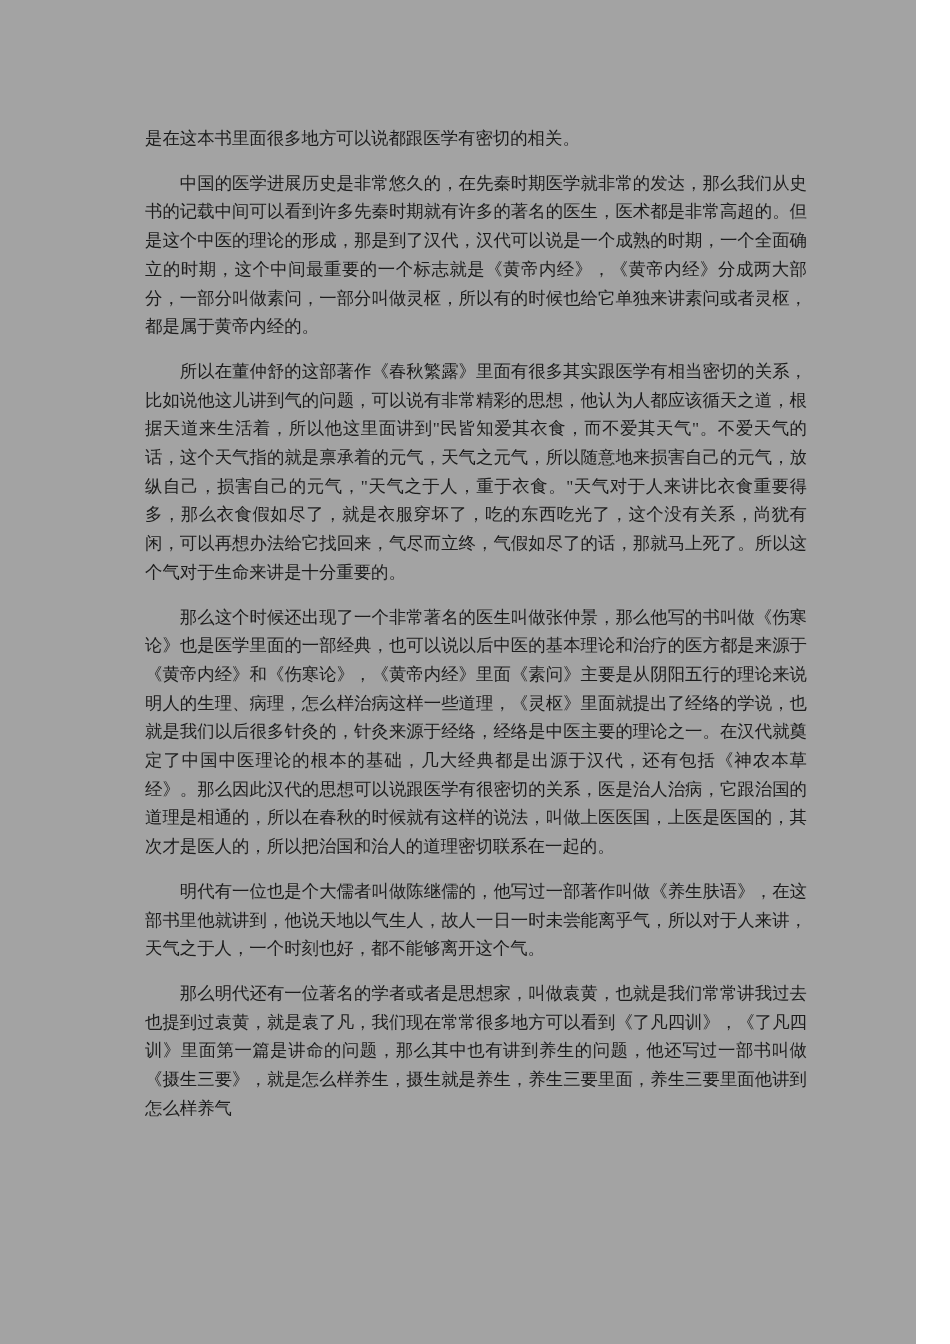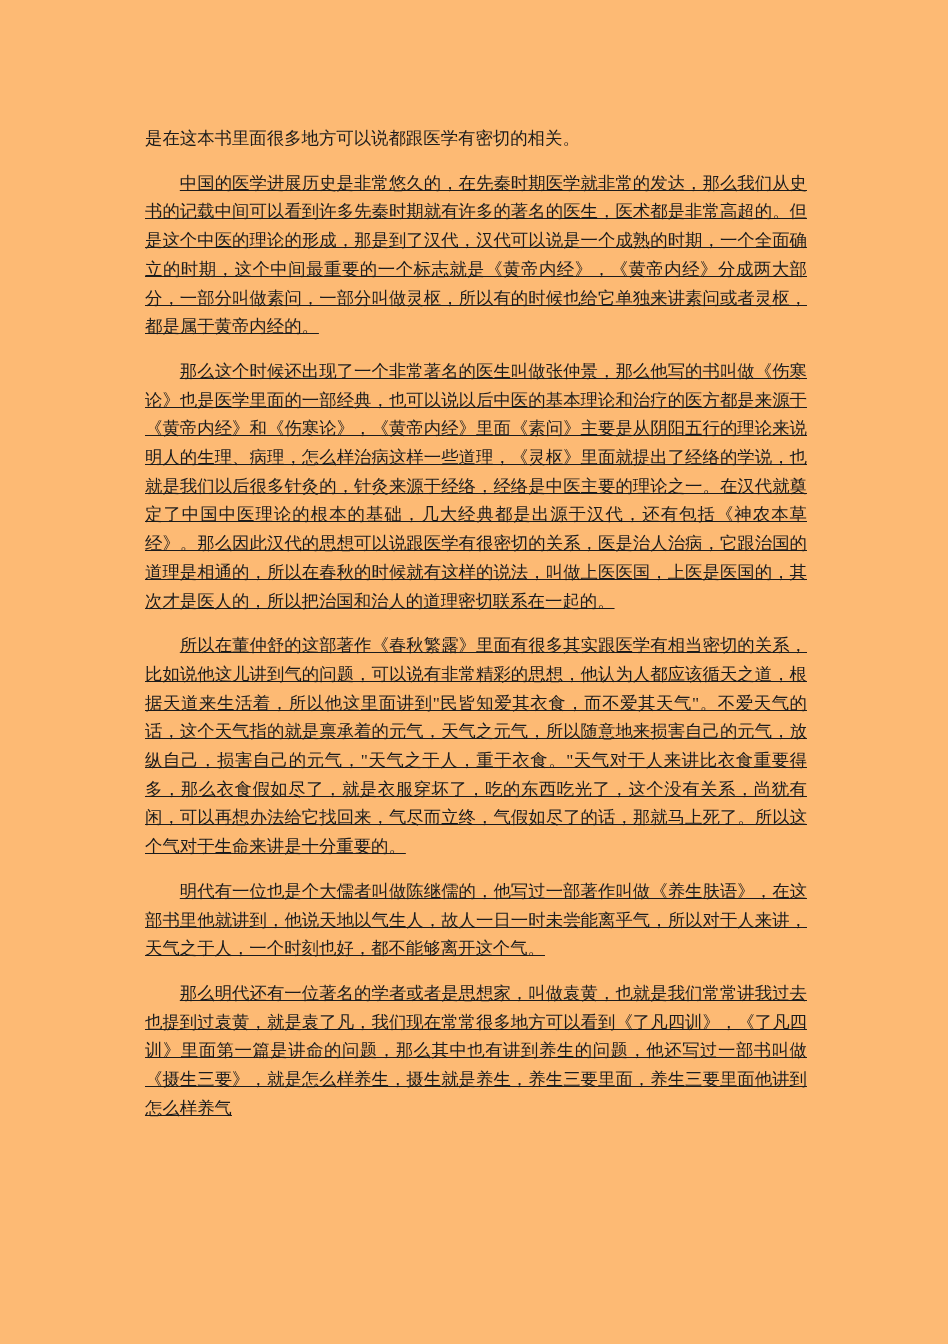--- a/index.html
+++ b/index.html
@@ -4,54 +4,52 @@
 <style>
   html, body {
     margin: 0;
     padding: 0;
     background: #ffffff;
   }
   .page {
     position: relative;
     width: 916px;
     height: 1344px;
-    background: #fdba74;
+    background: #a3a3a3;
     overflow: hidden;
     font-family: "Liberation Serif", "DejaVu Serif", serif;
-    padding-left: 32px;
   }
   .content {
     position: absolute;
     left: 145px;
     top: 124px;
     width: 662px;
     color: #1c1c1c;
   }
   .para {
     margin: 0 0 16px 0;
     font-size: 17.4px;
     line-height: 28.7px;
     text-align: justify;
     text-justify: inter-ideograph;
     letter-spacing: 0;
     word-break: break-all;
   }
   .para.indent {
     text-indent: 2em;
-    text-decoration: underline;
   }
   .para:last-child {
     margin-bottom: 0;
   }
 </style>
 </head>
 <body>
 
 <div class="page">
   <div class="content">
     <p class="para">是在这本书里面很多地方可以说都跟医学有密切的相关。</p>
     <p class="para indent">中国的医学进展历史是非常悠久的，在先秦时期医学就非常的发达，那么我们从史书的记载中间可以看到许多先秦时期就有许多的著名的医生，医术都是非常高超的。但是这个中医的理论的形成，那是到了汉代，汉代可以说是一个成熟的时期，一个全面确立的时期，这个中间最重要的一个标志就是《黄帝内经》，《黄帝内经》分成两大部分，一部分叫做素问，一部分叫做灵枢，所以有的时候也给它单独来讲素问或者灵枢，都是属于黄帝内经的。</p>
+    <p class="para indent">所以在董仲舒的这部著作《春秋繁露》里面有很多其实跟医学有相当密切的关系，比如说他这儿讲到气的问题，可以说有非常精彩的思想，他认为人都应该循天之道，根据天道来生活着，所以他这里面讲到"民皆知爱其衣食，而不爱其天气"。不爱天气的话，这个天气指的就是禀承着的元气，天气之元气，所以随意地来损害自己的元气，放纵自己，损害自己的元气，"天气之于人，重于衣食。"天气对于人来讲比衣食重要得多，那么衣食假如尽了，就是衣服穿坏了，吃的东西吃光了，这个没有关系，尚犹有闲，可以再想办法给它找回来，气尽而立终，气假如尽了的话，那就马上死了。所以这个气对于生命来讲是十分重要的。</p>
     <p class="para indent">那么这个时候还出现了一个非常著名的医生叫做张仲景，那么他写的书叫做《伤寒论》也是医学里面的一部经典，也可以说以后中医的基本理论和治疗的医方都是来源于《黄帝内经》和《伤寒论》，《黄帝内经》里面《素问》主要是从阴阳五行的理论来说明人的生理、病理，怎么样治病这样一些道理，《灵枢》里面就提出了经络的学说，也就是我们以后很多针灸的，针灸来源于经络，经络是中医主要的理论之一。在汉代就奠定了中国中医理论的根本的基础，几大经典都是出源于汉代，还有包括《神农本草经》。那么因此汉代的思想可以说跟医学有很密切的关系，医是治人治病，它跟治国的道理是相通的，所以在春秋的时候就有这样的说法，叫做上医医国，上医是医国的，其次才是医人的，所以把治国和治人的道理密切联系在一起的。</p>
-    <p class="para indent">所以在董仲舒的这部著作《春秋繁露》里面有很多其实跟医学有相当密切的关系，比如说他这儿讲到气的问题，可以说有非常精彩的思想，他认为人都应该循天之道，根据天道来生活着，所以他这里面讲到"民皆知爱其衣食，而不爱其天气"。不爱天气的话，这个天气指的就是禀承着的元气，天气之元气，所以随意地来损害自己的元气，放纵自己，损害自己的元气，"天气之于人，重于衣食。"天气对于人来讲比衣食重要得多，那么衣食假如尽了，就是衣服穿坏了，吃的东西吃光了，这个没有关系，尚犹有闲，可以再想办法给它找回来，气尽而立终，气假如尽了的话，那就马上死了。所以这个气对于生命来讲是十分重要的。</p>
     <p class="para indent">明代有一位也是个大儒者叫做陈继儒的，他写过一部著作叫做《养生肤语》，在这部书里他就讲到，他说天地以气生人，故人一日一时未尝能离乎气，所以对于人来讲，天气之于人，一个时刻也好，都不能够离开这个气。</p>
     <p class="para indent">那么明代还有一位著名的学者或者是思想家，叫做袁黄，也就是我们常常讲我过去也提到过袁黄，就是袁了凡，我们现在常常很多地方可以看到《了凡四训》，《了凡四训》里面第一篇是讲命的问题，那么其中也有讲到养生的问题，他还写过一部书叫做《摄生三要》，就是怎么样养生，摄生就是养生，养生三要里面，养生三要里面他讲到怎么样养气</p>
   </div>
 </div>
 
 </body></html>

